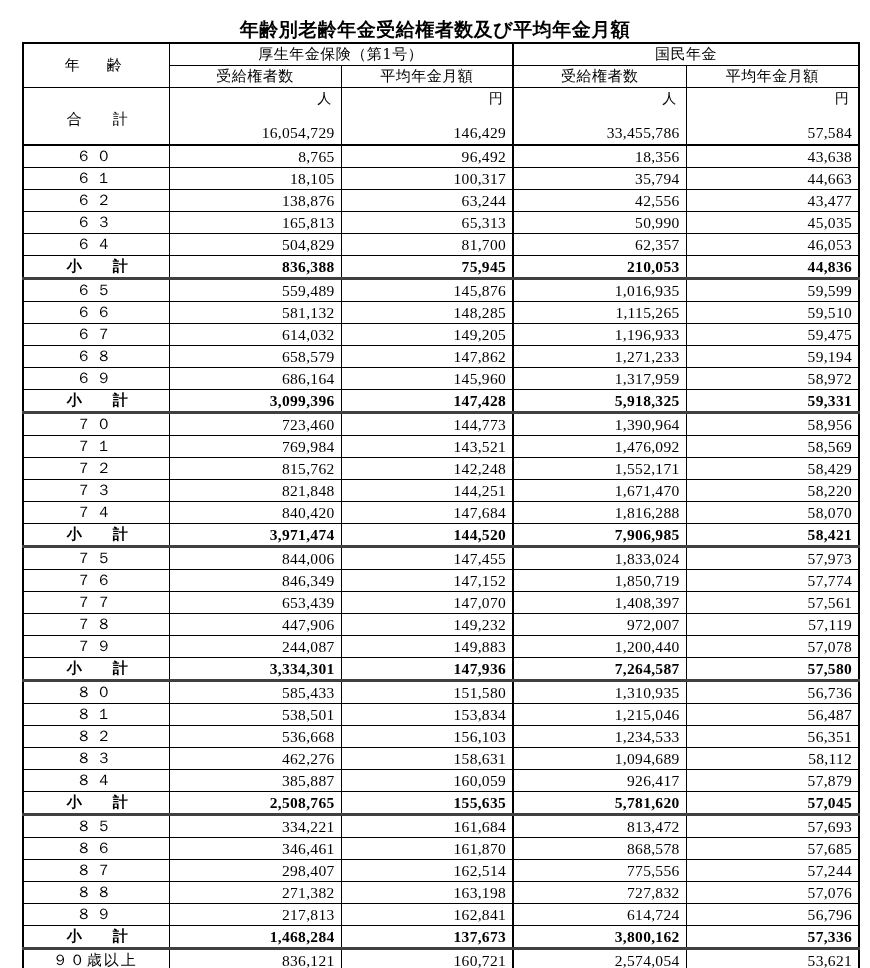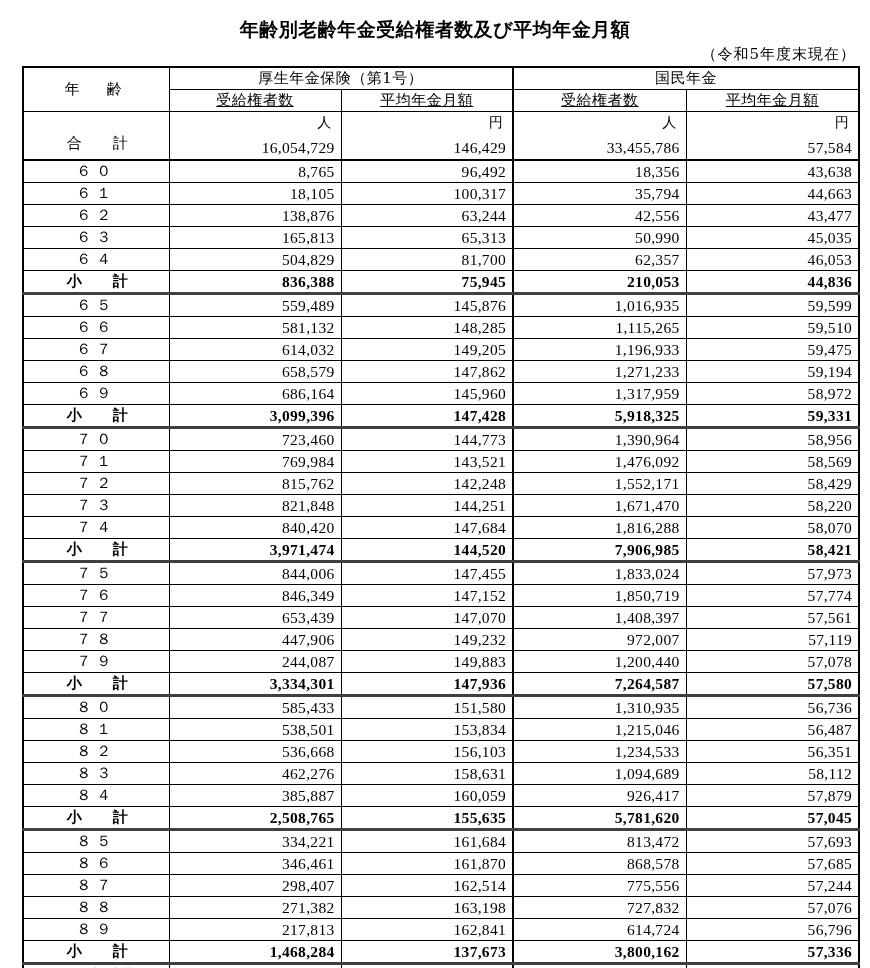--- a/index.html
+++ b/index.html
@@ -70,21 +70,21 @@
   th.age-head{
     letter-spacing:6px;
     padding-left:14px;
     margin-top:39px;
   }
 
   
   .vsep{border-left:2px solid #000 !important;}
   .vend{border-right:2px solid #000 !important;}
   .hdr-row th{border-bottom:1px solid #000;}
-  .hdr-row2 th{border-bottom:2px solid #000;text-decoration:underline;}
+  .hdr-row2 th{border-bottom:2px solid #000;}
 
   td.age{
     text-align:center;
     letter-spacing:5px;
     padding-left:12px;
     font-size:15px;
     font-family:"DejaVu Serif","Liberation Serif",serif;
   }
   td.age.sub{letter-spacing:8px;padding-left:16px;}
   td.age.plain{letter-spacing:2px;padding-left:4px;}
@@ -100,35 +100,34 @@
   
   tr.total td{height:42px;vertical-align:bottom;padding-bottom:1px;}
   tr.total td.num{position:relative;}
   .unit{
     position:absolute;
     top:1px;right:9px;
     font-size:14px;
     line-height:18px;
     font-family:"DejaVu Serif","Liberation Serif",serif;
   }
-  tr.total td.age{vertical-align:bottom;padding-bottom:5px;}
+  tr.total td.age{vertical-align:bottom;padding-bottom:14px;}
 
   
   tr.subtotal td{border-bottom:3px solid #404040;font-weight:bold;}
   tr.total td{border-bottom:2px solid #000;}
   tr.last td{border-bottom:2px solid #000;}
 </style>
 </head>
 <body>
 
 <div class="page">
 
   <div class="title">年齢別老齢年金受給権者数及び平均年金月額</div>
 
-  <div class="asof">（令和5年度末現在）</div>
 
   <table class="stat">
     <colgroup>
       <col class="c-age">
         <col class="c-a">
         <col class="c-b">
         <col class="c-c">
         <col class="c-d">
     </colgroup>
     <thead>

